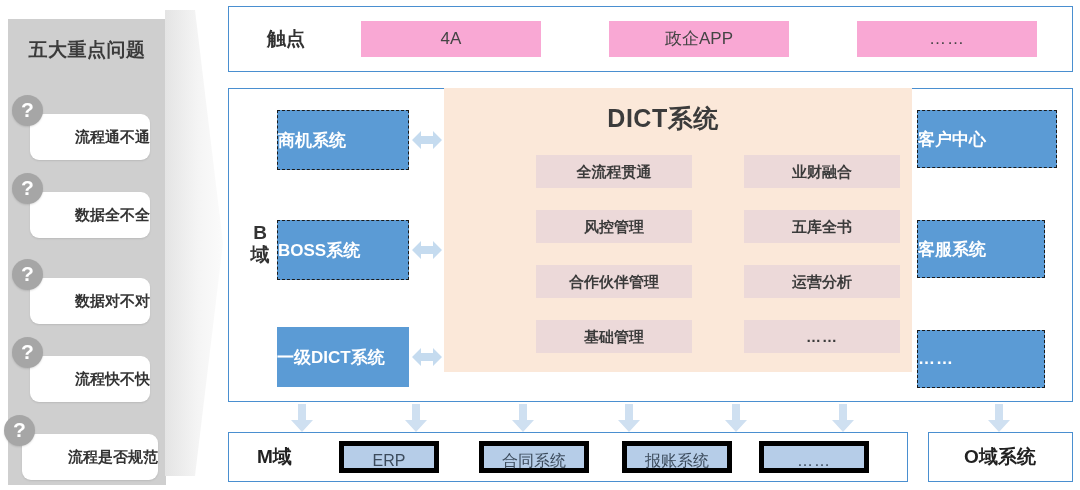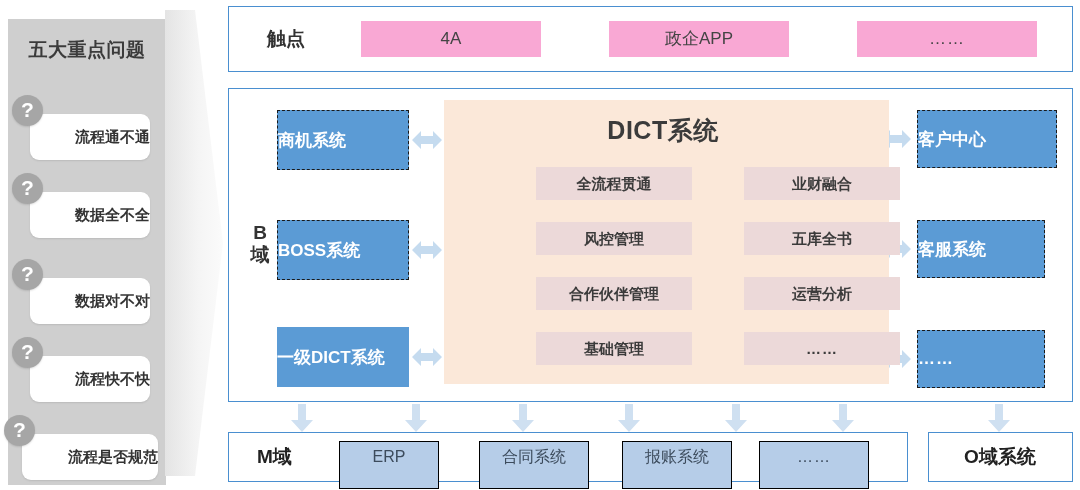--- a/index.html
+++ b/index.html
@@ -145,24 +145,25 @@
   .dbl-arrow {
     position: absolute;
     width: 30px;
     height: 26px;
   }
 
   
   .dict-panel {
     position: absolute;
     left: 444px;
-    top: 100px;
+    top: 88px;
     width: 445px;
     height: 284px;
     background: #fbe8d9;
+    padding-left: 23px;
   }
   .dict-title {
     position: absolute;
     left: 0; top: 14px; width: 438px;
     text-align: center;
     font-size: 25px;
     font-weight: bold;
     color: #3b3b3b;
     letter-spacing: 0.5px;
   }
@@ -191,25 +192,25 @@
   
   #m-panel { left: 228px; top: 432px; width: 680px; height: 50px; }
   .m-label {
     position: absolute;
     left: 28px; top: 0; height: 47px; line-height: 47px;
     font-size: 19px; font-weight: bold; color: #222222;
   }
   .m-box {
     position: absolute;
     top: 8px;
-    height: 48px;
+    height: 32px;
     line-height: 30px;
     text-align: center;
     background: #b6cde8;
-    border: 1px solid #000000;
+    border: 5px solid #000000;
     box-sizing: border-box;
     color: #3c4b5c;
     font-size: 16px;
     white-space: nowrap;
   }
   #o-panel { left: 928px; top: 432px; width: 145px; height: 50px; }
   .o-label {
     position: absolute;
     left: 0; top: 0; width: 142px; height: 47px; line-height: 47px;
     text-align: center;

